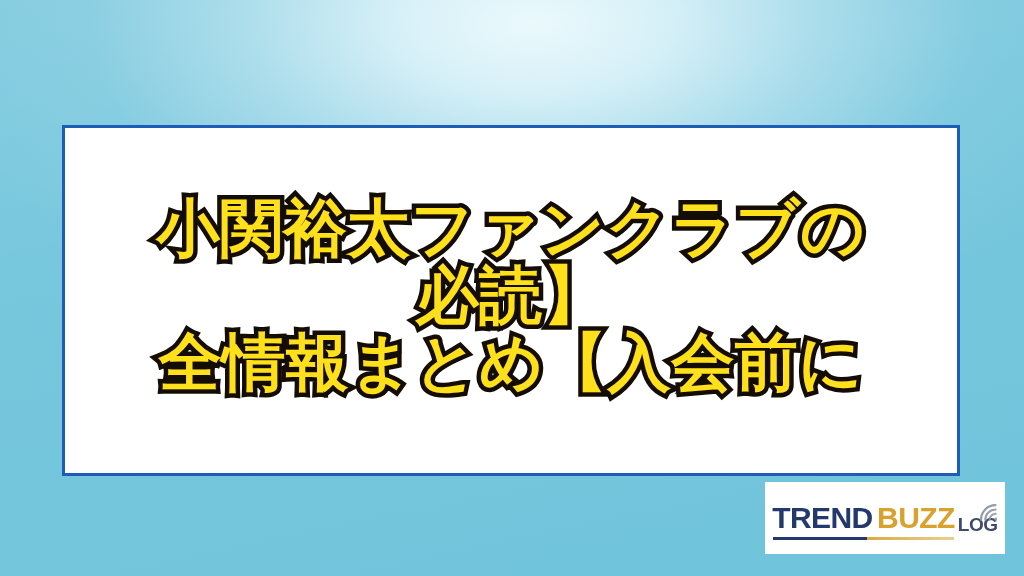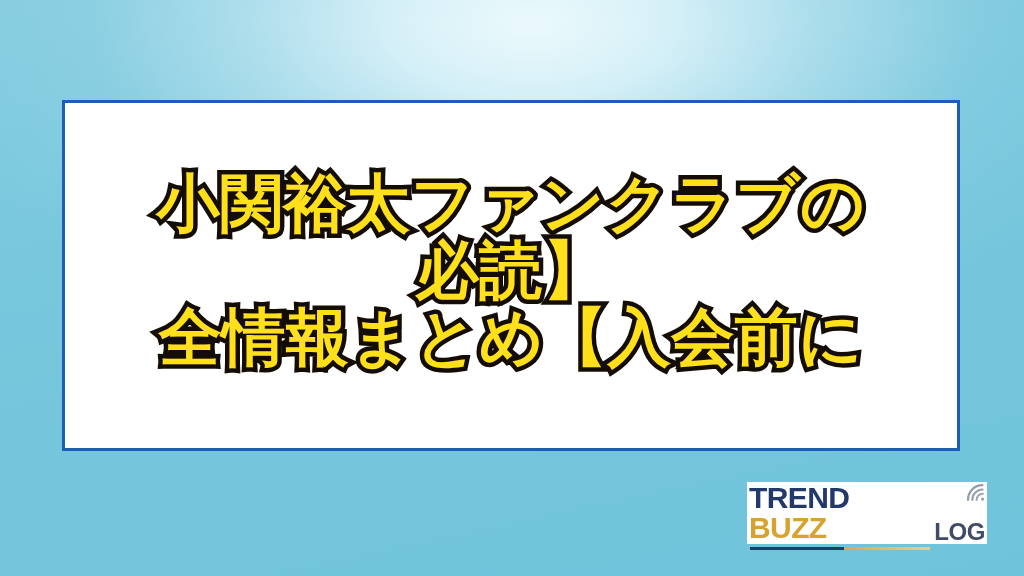--- a/index.html
+++ b/index.html
@@ -36,21 +36,21 @@
       linear-gradient(168deg,
         rgba(255,255,255,0.10) 0%,
         rgba(255,255,255,0.02) 38%,
         rgba(255,255,255,0.00) 62%,
         rgba(70,175,205,0.10) 100%);
   }
 
   
   #title-card {
     position:absolute;
-    left:62px; top:100px;
+    left:62px; top:125px;
     width:898px; height:351px;
     background:#ffffff;
     border:3px solid #1d5db8;
     display:flex;
     align-items:center;
     justify-content:center;
   }
 
   #title-block {
     width:100%;
@@ -70,22 +70,22 @@
     paint-order:stroke fill;
     text-shadow:
        2px 2px 0 #140d05,
        3px 3px 0 rgba(20,13,5,0.55);
   }
   .title-line + .title-line { margin-top:2px; }
 
   
   #logo-plate {
     position:absolute;
-    left:747px; top:482px;
-    width:240px; height:62px;
+    left:765px; top:482px;
+    width:240px; height:72px;
     background:#ffffff;
     display:flex;
     align-items:center;
     justify-content:center;
   }
 
   #logo-inner {
     position:relative;
     display:flex;
     align-items:flex-end;
@@ -111,21 +111,21 @@
   #logo-underline {
     position:absolute;
     left:1px; right:1px; bottom:-7px;
     height:3px;
     background:linear-gradient(to right,#23386b 0%,#23386b 52%,#d9ab45 52%,#e8cf92 100%);
   }
 
   #logo-log {
     font-family:"Liberation Sans", sans-serif;
     font-weight:bold;
-    font-size:24px;
+    font-size:19px;
     letter-spacing:-0.4px;
     line-height:1;
     color:#3f4b68;
     margin-left:3px;
     position:relative;
     top:1px;
   }
 
   #logo-signal {
     position:absolute;

